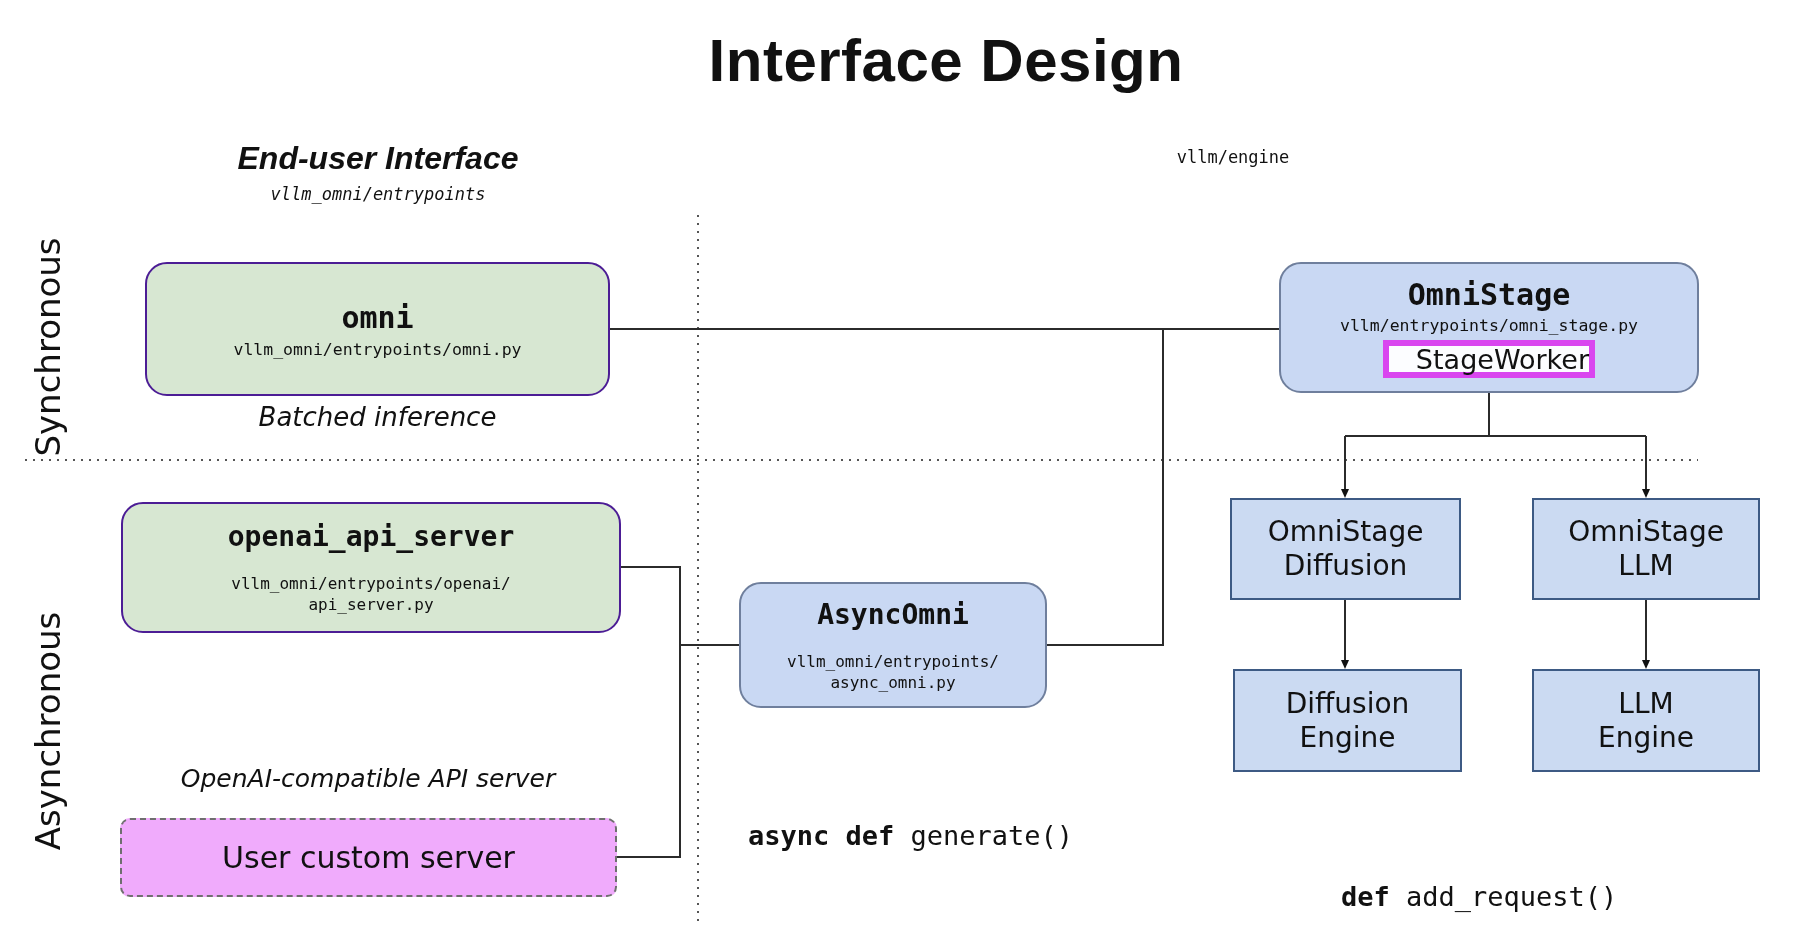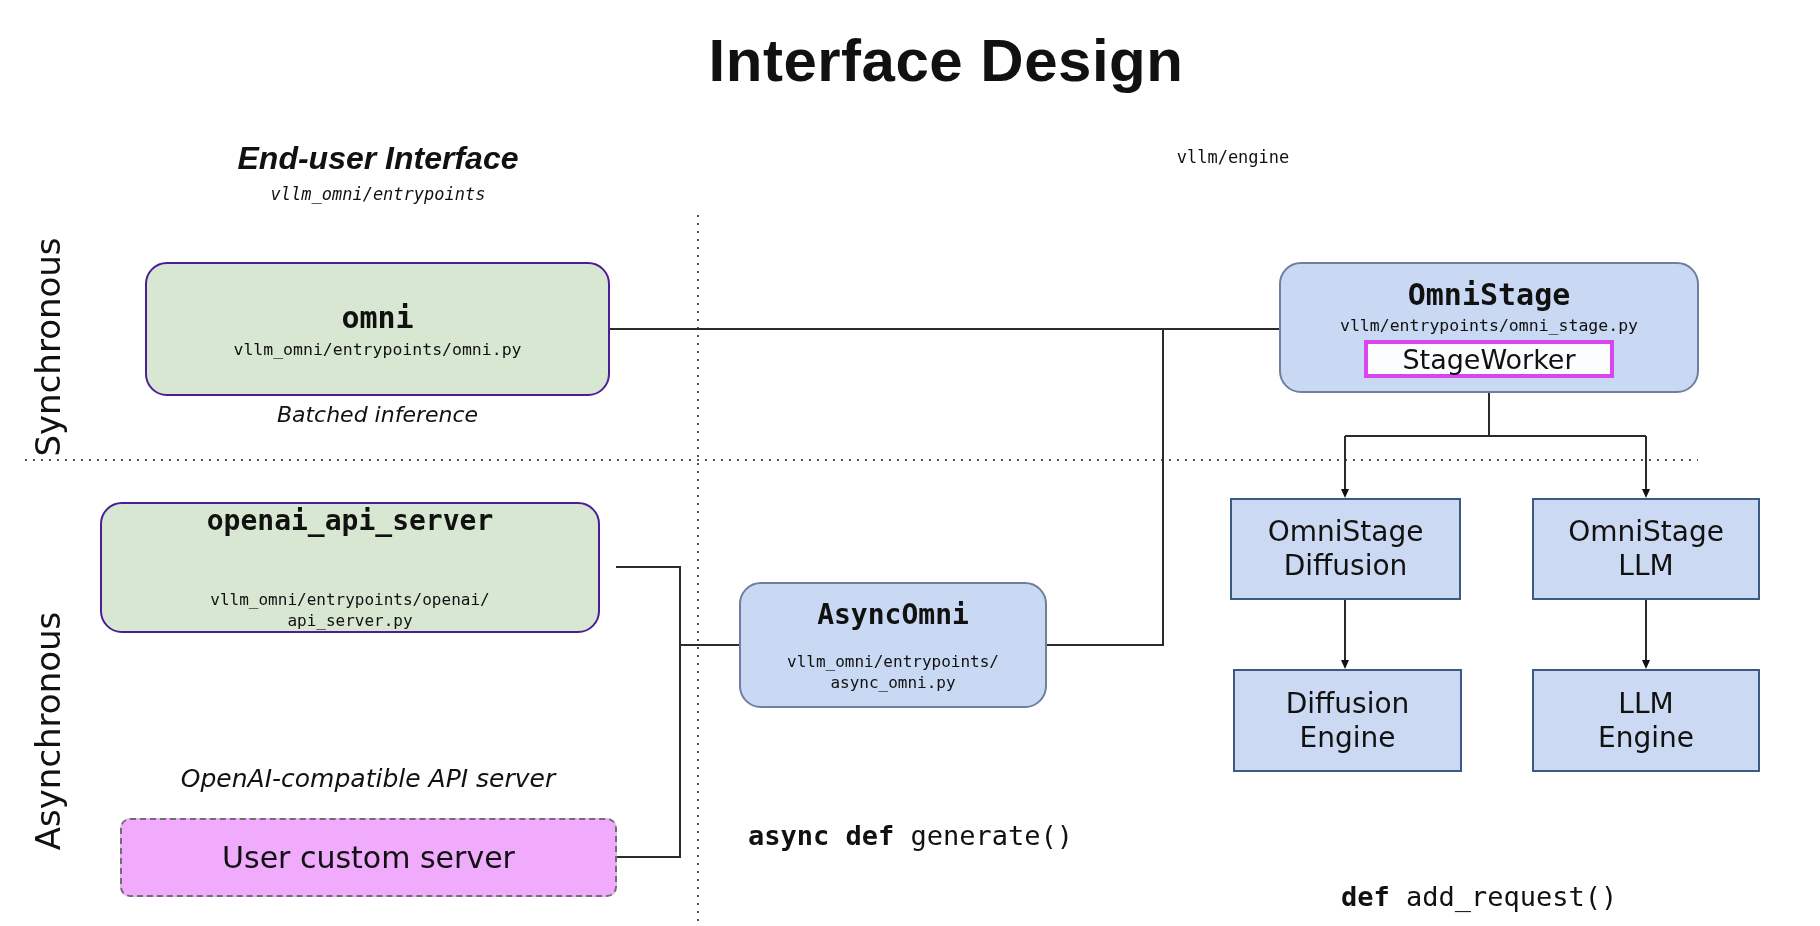--- a/index.html
+++ b/index.html
@@ -50,31 +50,31 @@
   }
   .node-title { font-size:30px; font-weight:bold; }
   .node-path  { font-size:16.5px; margin-top:5px; }
   .node-path2 { font-size:16px; line-height:21px; margin-top:20px; }
   .node-path2 span { display:block; }
 
   #omni-box      { left:145px;  top:262px; width:465px; height:134px; }
   #omnistage-box { left:1279px; top:262px; width:420px; height:131px; }
   #omnistage-box .node-path { margin-top:4px; }
   .inner-box {
-    width:250px; height:38px; margin-top:5px;
-    border:4px solid #d946ef; background:#fcfdff;
-    display:flex; align-items:center; justify-content:center; font-size:27px;
-  }
-  #openai-box    { left:100px; top:502px; width:500px; height:131px;justify-content:space-between; }
+    width:212px; height:38px; margin-top:5px;
+    border:6px solid #d946ef; background:#fcfdff;
+    display:flex; align-items:center; justify-content:flex-end; font-size:27px;
+  }
+  #openai-box    { left:121px; top:502px; width:500px; height:131px; }
   #openai-box .node-title { font-size:28px; }
   #asyncomni-box { left:739px; top:582px; width:308px; height:126px; }
   #asyncomni-box .node-title { font-size:28px; }
 
   .caption { position:absolute; font-style:italic; text-align:center; }
-  #batched-caption { left:145px; top:402px; width:465px; font-size:22px; }
+  #batched-caption { left:145px; top:402px; width:465px; font-size:26px; }
   #api-caption     { left:118px; top:764px; width:500px; font-size:25px; }
 
   #user-server-box {
     position:absolute; left:120px; top:818px; width:497px; height:79px;
     border:2.5px dashed #6f6f6f; border-radius:10px; background:#f0abfc;
     display:flex; align-items:center; justify-content:center; font-size:30px;
   }
 
   #box-osd { left:1230px; top:498px; width:231px; height:102px; }
   #box-osl { left:1532px; top:498px; width:228px; height:102px; }

